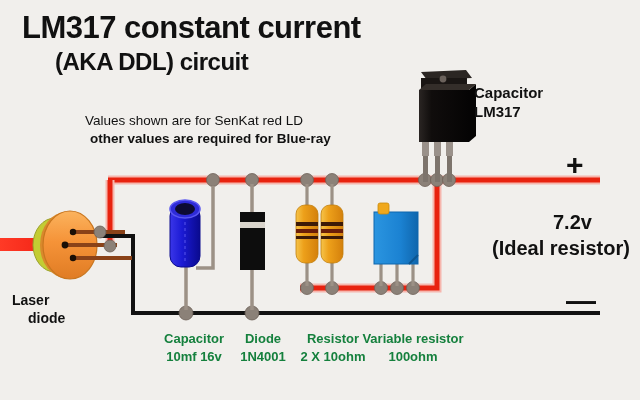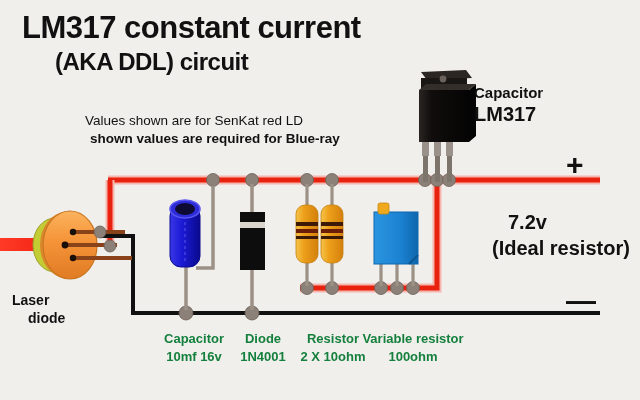--- a/index.html
+++ b/index.html
@@ -14,26 +14,26 @@
 
   .txt{position:absolute;color:#111;white-space:pre;}
 
   #title1{left:22px;top:10px;font-size:31px;font-weight:bold;letter-spacing:-0.5px;}
   #title2{left:55px;top:48px;font-size:24px;font-weight:bold;letter-spacing:-0.5px;}
 
   #sub1{left:85px;top:113px;font-size:13.5px;font-weight:normal;}
   #sub2{left:90px;top:131px;font-size:13.5px;font-weight:bold;}
 
   #reg1{left:474px;top:84px;font-size:15px;font-weight:bold;}
-  #reg2{left:474px;top:103px;font-size:20px;font-weight:bold;}
+  #reg2{left:474px;top:103px;font-size:15px;font-weight:bold;}
 
   #plus{left:566px;top:150px;font-size:30px;font-weight:bold;line-height:1;}
   #minus{left:566px;top:286px;font-size:30px;font-weight:bold;line-height:1;}
 
-  #volt1{left:508px;top:211px;font-size:20px;font-weight:bold;}
+  #volt1{left:553px;top:211px;font-size:20px;font-weight:bold;}
   #volt2{left:492px;top:237px;font-size:20px;font-weight:bold;}
 
   #ld1{left:12px;top:292px;font-size:14px;font-weight:bold;}
   #ld2{left:28px;top:310px;font-size:14px;font-weight:bold;}
 
   .clab{position:absolute;font-size:13px;font-weight:bold;color:#15803d;white-space:pre;text-align:center;}
 </style>
 </head>
 <body style="background: rgb(241, 239, 236);">
 
@@ -179,21 +179,21 @@
       <rect x="422" y="142" width="7" height="14" fill="#9a918a"></rect>
       <rect x="434" y="142" width="7" height="14" fill="#9a918a"></rect>
       <rect x="446" y="142" width="7" height="14" fill="#9a918a"></rect>
     </g>
   </svg>
 
   <div class="txt" id="title1">LM317 constant current</div>
   <div class="txt" id="title2">(AKA DDL) circuit</div>
 
   <div class="txt" id="sub1">Values shown are for SenKat red LD</div>
-  <div class="txt" id="sub2">shown values are required for Blue-ray</div>
+  <div class="txt" id="sub2">other values are required for Blue-ray</div>
 
   <div class="txt" id="reg1">Capacitor</div>
   <div class="txt" id="reg2">LM317</div>
 
   <div class="txt" id="plus">+</div>
   <div class="txt" id="minus">—</div>
 
   <div class="txt" id="volt1">7.2v</div>
   <div class="txt" id="volt2">(Ideal resistor)</div>
 

